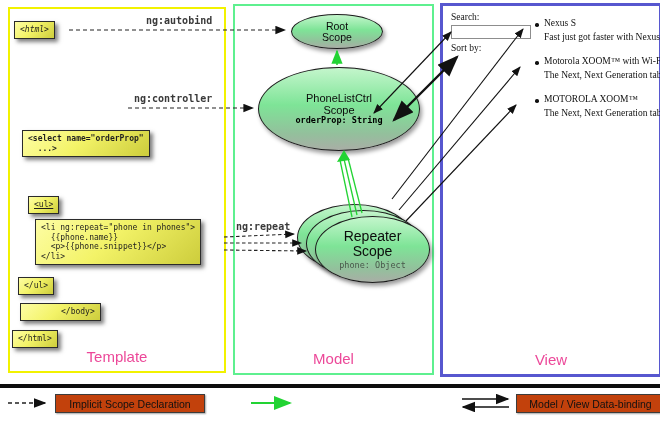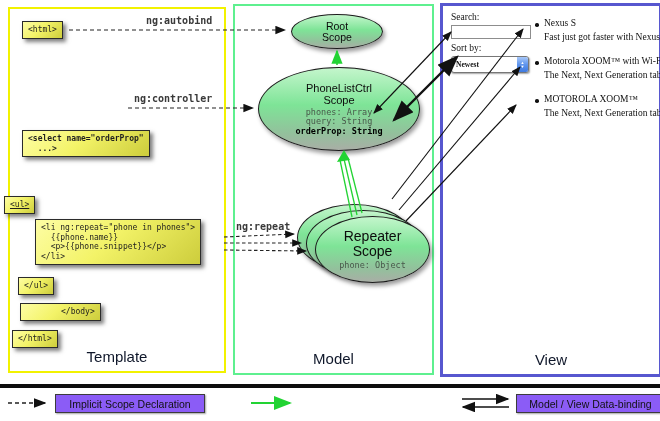--- a/index.html
+++ b/index.html
@@ -3,21 +3,21 @@
 <meta charset="utf-8">
 <style>
   html,body{margin:0;padding:0;background:#fff;}
   .stage{position:relative;width:660px;height:421px;background:#fff;overflow:hidden;
          font-family:"Liberation Sans",sans-serif;}
   .col{position:absolute;background:#fff;}
   .col-template{left:8px;top:7px;width:214px;height:362px;border:2px solid #f2f200;}
   .col-model{left:233px;top:4px;width:197px;height:367px;border:2px solid #5ef08f;}
   .col-view{left:440px;top:3px;width:216px;height:368px;border:3px solid #5757cf;}
   .col-label{position:absolute;bottom:6px;left:0;right:0;text-align:center;
-             font-size:15px;color:#0f172a;}
+             font-size:15px;color:#ec4899;}
   
   .ybox{position:absolute;border:1px solid #2b2b2b;
         background:linear-gradient(135deg,#fdfda4 0%,#f3f368 45%,#cdcd3c 100%);
         box-shadow:2.5px 3px 4px rgba(0,0,0,0.5);
         font-family:"DejaVu Sans Mono","Liberation Mono",monospace;
         font-size:8px;line-height:9.5px;color:#1e1e1e;padding:3px 5px;}
   .code{white-space:pre;}
   .bold{font-weight:bold;}
   
   .nglabel{position:absolute;font-family:"DejaVu Sans Mono","Liberation Mono",monospace;
@@ -45,87 +45,78 @@
                     color:#111;padding-left:4px;flex:1;}
   .stepper{width:11px;height:100%;border-radius:0 2px 2px 0;
            background:linear-gradient(180deg,#a8c8f8 0%,#5f95ee 50%,#3f7ae0 100%);
            display:flex;flex-direction:column;align-items:center;justify-content:center;
            color:#fff;font-size:4px;line-height:4px;}
   .vitem-title{position:absolute;font-size:9.5px;white-space:nowrap;}
   .vitem-desc{position:absolute;font-size:9.5px;white-space:nowrap;}
   .bullet{position:absolute;width:3.5px;height:3.5px;border-radius:50%;background:#111;}
   
   .sep{position:absolute;left:0;top:384px;width:660px;height:3.5px;background:#0d0d0d;}
-  .lbox{position:absolute;top:394px;height:17px;border:1px solid #3c3c3c;background:#8b5cf6;
+  .lbox{position:absolute;top:394px;height:17px;border:1px solid #3c3c3c;background:#c2410c;
         box-shadow:1px 1px 1.5px rgba(0,0,0,0.35);display:flex;align-items:center;
         justify-content:center;font-size:10.5px;color:#111;padding:0 4px;}
   svg.overlay{position:absolute;left:0;top:0;pointer-events:none;}
 </style>
 </head>
 <body>
 
 <div class="stage">
 
   <div class="col col-template">
     <div class="col-label">Template</div>
   </div>
   <div class="col col-model">
     <div class="col-label">Model</div>
   </div>
   <div class="col col-view">
     <div class="col-label">View</div>
   </div>
 
-  <div class="ybox code" style="left:22px;top:21px;">&lt;html&gt;</div>
+  <div class="ybox code" style="left:14px;top:21px;font-style:italic;">&lt;html&gt;</div>
   <div class="ybox code bold" style="left:22px;top:130px;">&lt;select name="orderProp"
   ...&gt;</div>
-  <div class="ybox code" style="left:4px;top:196px;text-decoration:underline;">&lt;ul&gt;</div>
+  <div class="ybox code" style="left:28px;top:196px;text-decoration:underline;">&lt;ul&gt;</div>
   <div class="ybox code" style="left:35px;top:219px;">&lt;li ng:repeat="phone in phones"&gt;
   {{phone.name}}
   &lt;p&gt;{{phone.snippet}}&lt;/p&gt;
 &lt;/li&gt;</div>
   <div class="ybox code" style="left:18px;top:277px;">&lt;/ul&gt;</div>
   <div class="ybox code" style="left:20px;top:303px;padding-left:40px;">&lt;/body&gt;</div>
   <div class="ybox code" style="left:12px;top:330px;">&lt;/html&gt;</div>
 
   <div class="nglabel" style="left:146px;top:15px;">ng:autobind</div>
   <div class="nglabel" style="left:134px;top:93px;">ng:controller</div>
   <div class="nglabel" style="left:236px;top:221px;">ng:repeat</div>
 
   <div class="ellipse" style="left:291px;top:14px;width:90px;height:33px;">
     <div class="etitle" style="font-size:10.5px;line-height:11px;">Root
 Scope</div>
   </div>
 
   <div class="ellipse" style="left:258px;top:67px;width:160px;height:82px;">
     <div class="etitle">PhoneListCtrl
 Scope</div>
-    <div class="eprops">phones: Array
-query: String</div>
     <div class="epropbold">orderProp: String</div>
   </div>
 
   <div class="ellipse" style="left:297px;top:204px;width:113px;height:65px;"></div>
   <div class="ellipse" style="left:306px;top:210px;width:113px;height:65px;"></div>
   <div class="ellipse" style="left:315px;top:216px;width:113px;height:65px;">
     <div class="etitle" style="font-size:14px;line-height:15px;">Repeater
 Scope</div>
     <div class="eprops">phone: Object</div>
   </div>
 
   <div class="vlabel serif" style="left:451px;top:12px;">Search:</div>
   <input class="vinput" value="" style="">
   <div class="vlabel serif" style="left:451px;top:43px;">Sort by:</div>
-  <div class="vselect">
-    <span class="seltext">Newest</span>
-    <span class="stepper">
-        <span>▲</span>
-        <span>▼</span>
-      </span>
-  </div>
 
   <span class="bullet" style="left:535px;top:23px;"></span>
   <div class="vitem-title serif" style="left:544px;top:18px;">Nexus S</div>
   <div class="vitem-desc serif" style="left:544px;top:32px;">Fast just got faster with Nexus S.</div>
 
   <span class="bullet" style="left:535px;top:61px;"></span>
   <div class="vitem-title serif" style="left:544px;top:56px;">Motorola XOOM™ with Wi-Fi</div>
   <div class="vitem-desc serif" style="left:544px;top:70px;">The Next, Next Generation tablet.</div>
 
   <span class="bullet" style="left:535px;top:99px;"></span>

